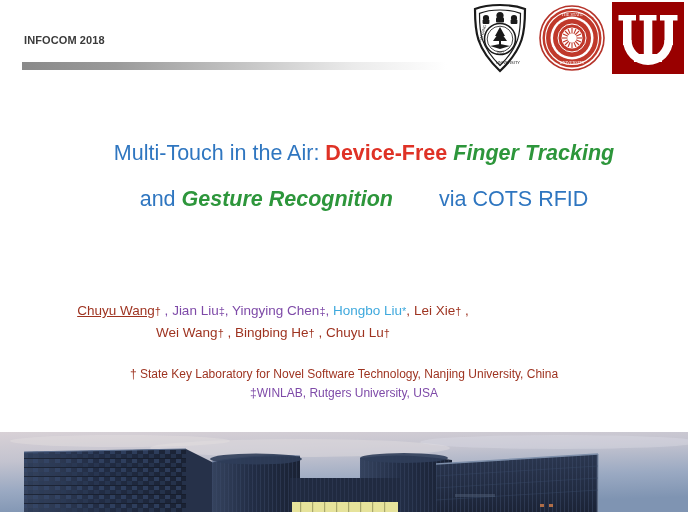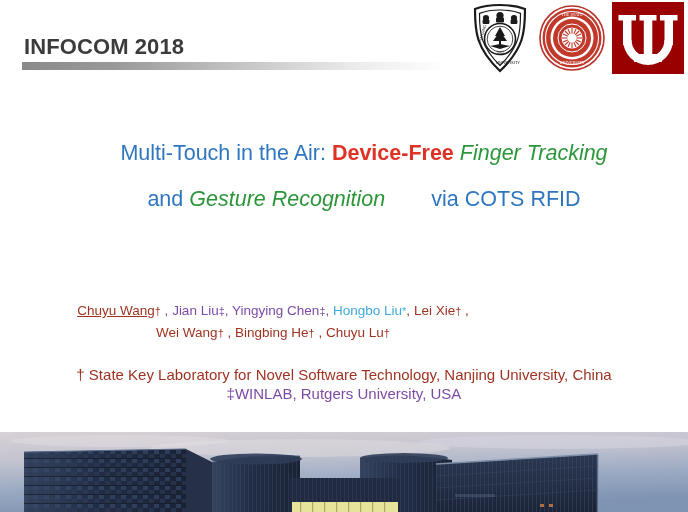--- a/index.html
+++ b/index.html
@@ -27,21 +27,21 @@
   .header {
     position: absolute;
     left: 0; top: 0;
     width: 688px;
     height: 80px;
   }
   .conf-label {
     position: absolute;
     left: 24px;
     top: 34px;
-    font-size: 22px;
+    font-size: 11px;
     font-weight: bold;
     color: #3b3b3b;
     letter-spacing: 0.1px;
     white-space: nowrap;
   }
   .header-rule {
     position: absolute;
     left: 22px;
     top: 62px;
     width: 425px;
@@ -72,21 +72,21 @@
     width: 688px;
     text-align: center;
   }
   .title-line {
     font-size: 21.5px;
     line-height: 46px;
     white-space: nowrap;
   }
   .t-blue  { color: #2f76c0; font-weight: normal; margin-left: 40px; }
   .t-red   { color: #df3226; font-weight: bold; }
-  .t-green { color: #2d963b; font-weight: normal; font-style: italic; margin-top: 38px; }
+  .t-green { color: #2d963b; font-weight: bold; font-style: italic; margin-top: 38px; }
 
   
   .authors-block {
     position: absolute;
     left: 0;
     top: 300px;
     width: 546px;
     text-align: center;
   }
   .author-line {
@@ -102,21 +102,21 @@
 
   
   .affil-block {
     position: absolute;
     left: 0;
     top: 365px;
     width: 688px;
     text-align: center;
   }
   .affil-line {
-    font-size: 15px;
+    font-size: 12px;
     line-height: 19px;
     white-space: nowrap;
   }
 
   
   .photo {
     position: absolute;
     left: 0;
     bottom: 0;
     width: 688px;

